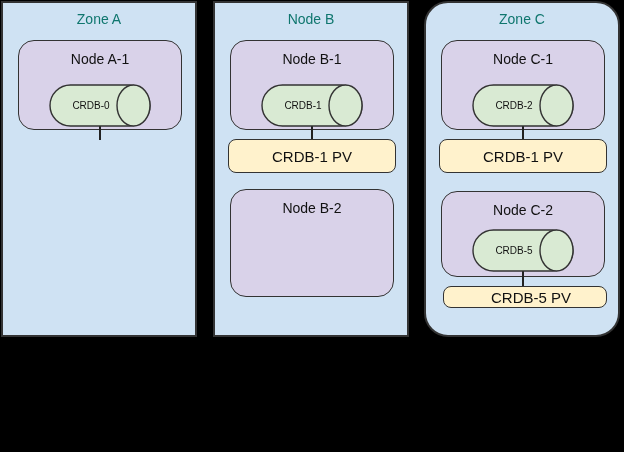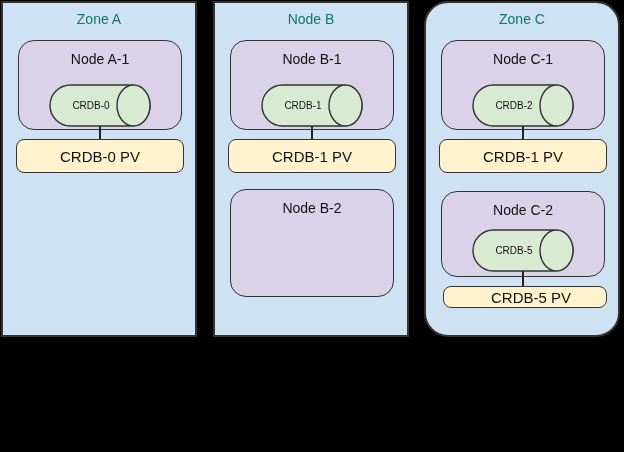--- a/index.html
+++ b/index.html
@@ -110,23 +110,20 @@
     </div>
 
     <div class="connector connector-1"></div>
 
     <svg class="cylinder cylinder-1" viewBox="0 0 102 43">
       <rect class="cyl-body" x="1" y="1" width="100" height="41" rx="20.5" ry="20.5"></rect>
       <ellipse class="cyl-body" cx="84.5" cy="21.5" rx="16.5" ry="20.5"></ellipse>
       <text class="cyl-text" x="42" y="25">CRDB-0</text>
     </svg>
 
-    <div class="pv pv-1">
-      <span>CRDB-0 PV</span>
-    </div>
   </section>
 
   <section class="zone zone-b">
     <div class="zone-label">Node B</div>
 
     <div class="node node-1">
       <div class="node-label">Node B-1</div>
     </div>
 
     <div class="connector connector-1"></div>

